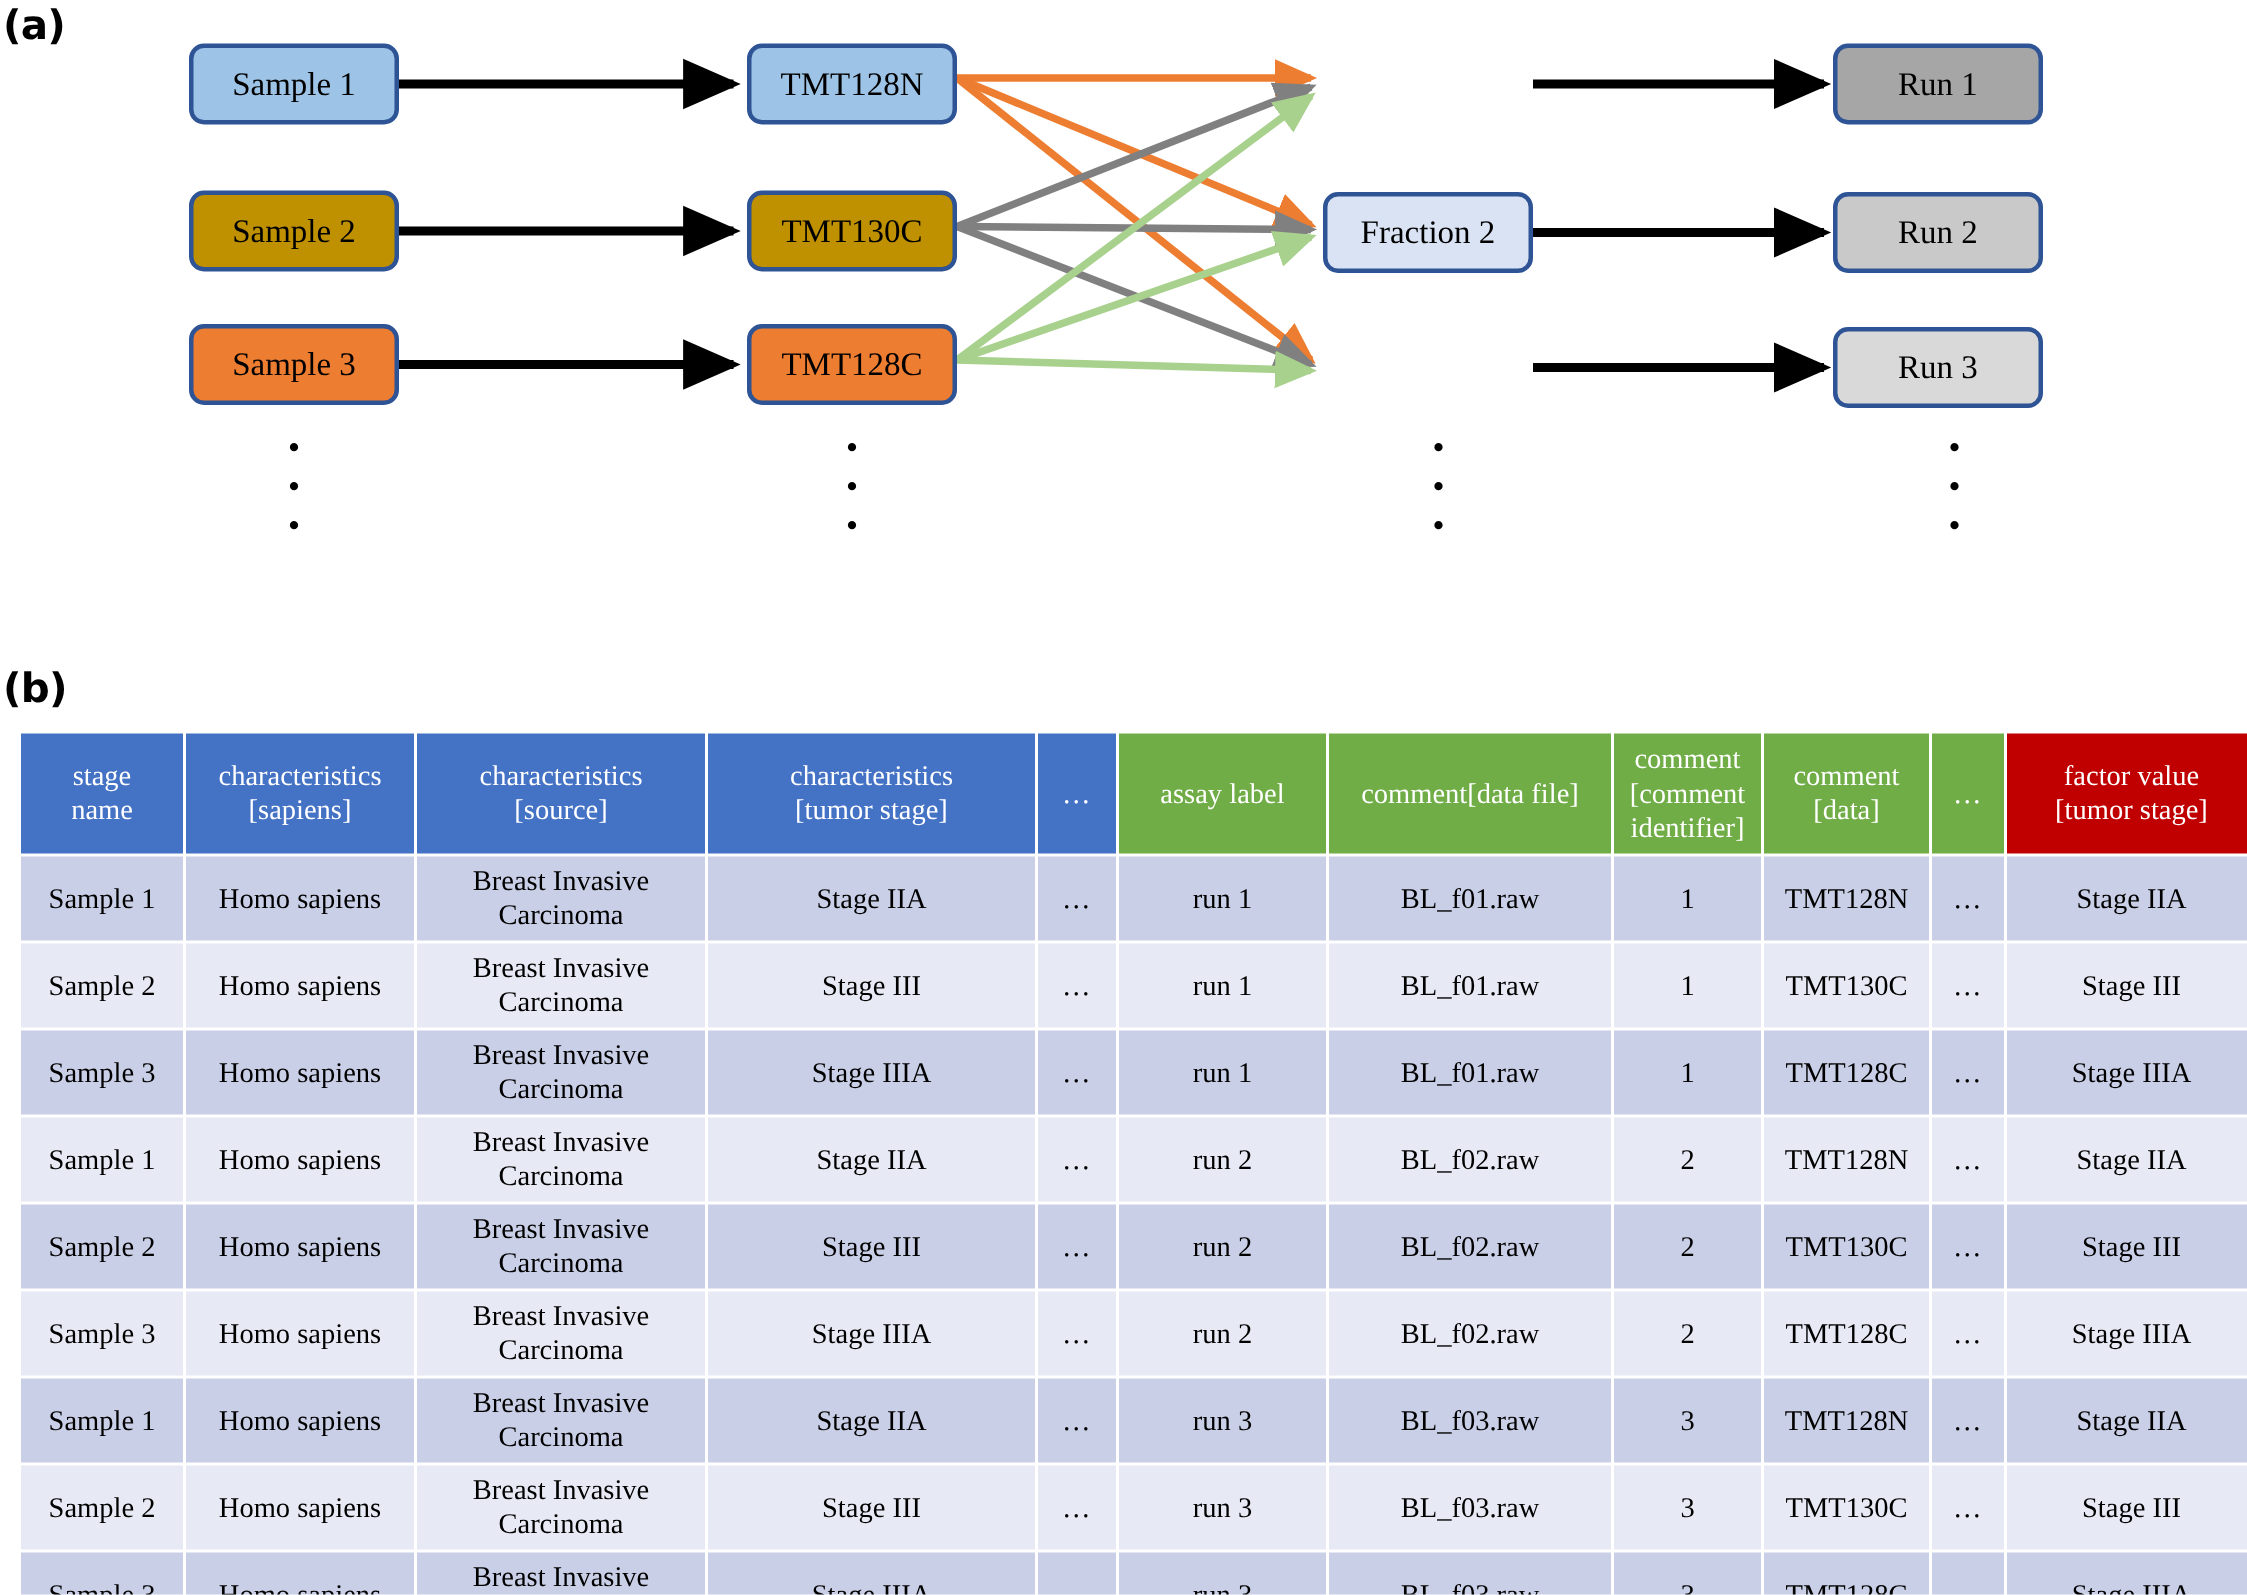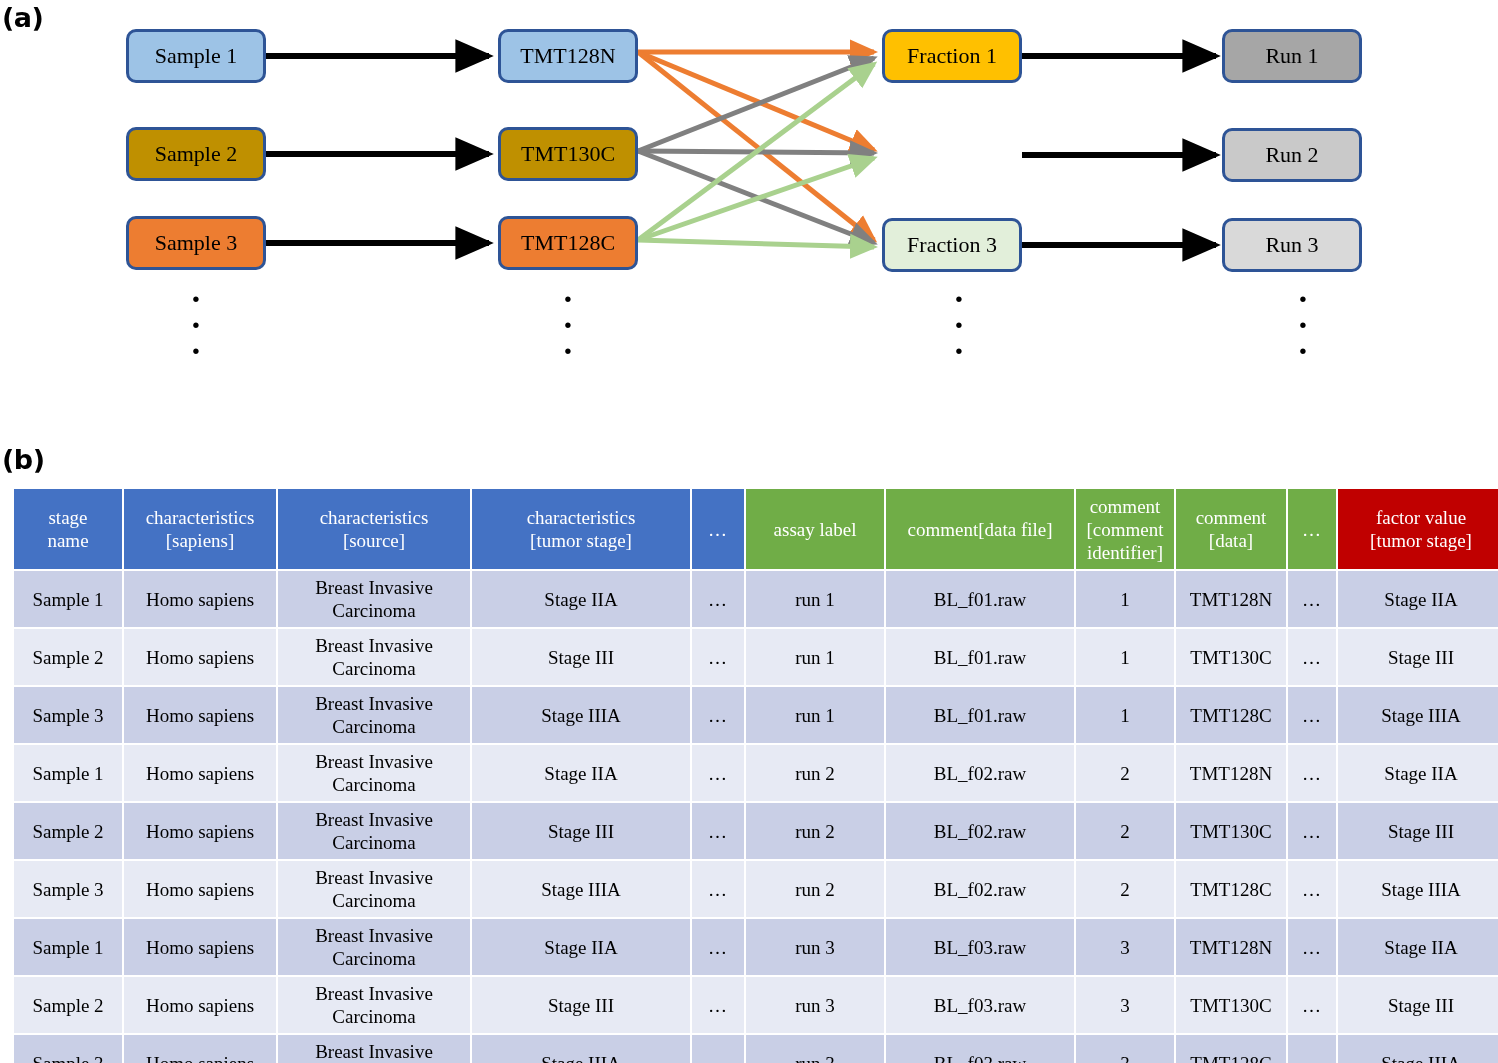--- a/index.html
+++ b/index.html
@@ -184,25 +184,22 @@
   </div>
   <div class="node" style="left:498px; top:216px; width:140px; height:54px; background:#ED7D31;">
     <span>TMT128C</span>
   </div>
   <div class="dots" style="left:553px; top:286px;">
     <span>·</span>
     <span>·</span>
     <span>·</span>
   </div>
 
-  <div class="node" style="left:882px; top:29px; width:140px; height:54px; background:#FFC000;">
-    <span>Fraction 1</span>
-  </div>
-  <div class="node" style="left:882px; top:218px; width:140px; height:54px; background:#E2EFDA;">
-    <span>Fraction 3</span>
+  <div class="node" style="left:882px; top:128px; width:140px; height:54px; background:#DAE3F3;">
+    <span>Fraction 2</span>
   </div>
   <div class="dots" style="left:944px; top:286px;">
     <span>·</span>
     <span>·</span>
     <span>·</span>
   </div>
 
   <div class="node" style="left:1222px; top:29px; width:140px; height:54px; background:#A6A6A6;">
     <span>Run 1</span>
   </div>

